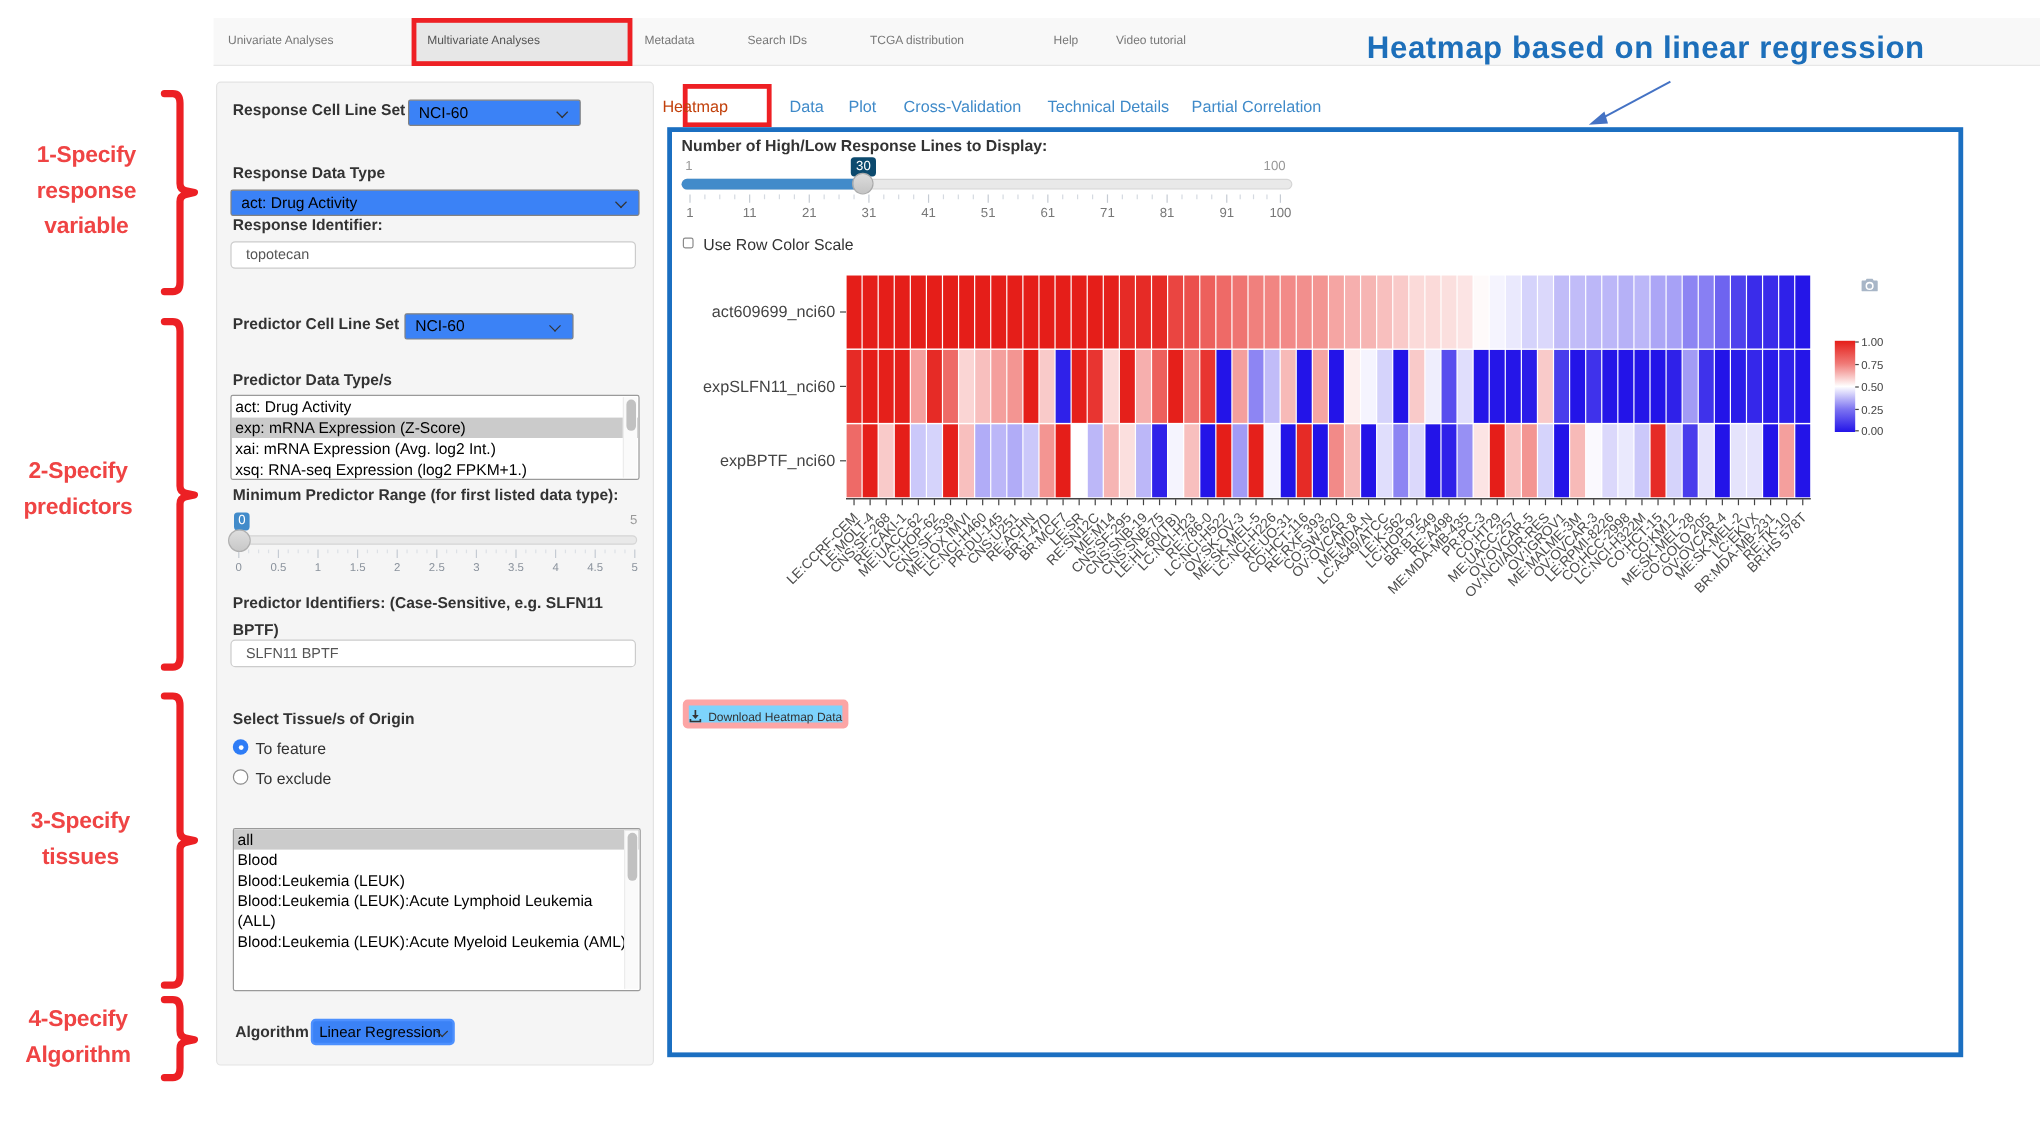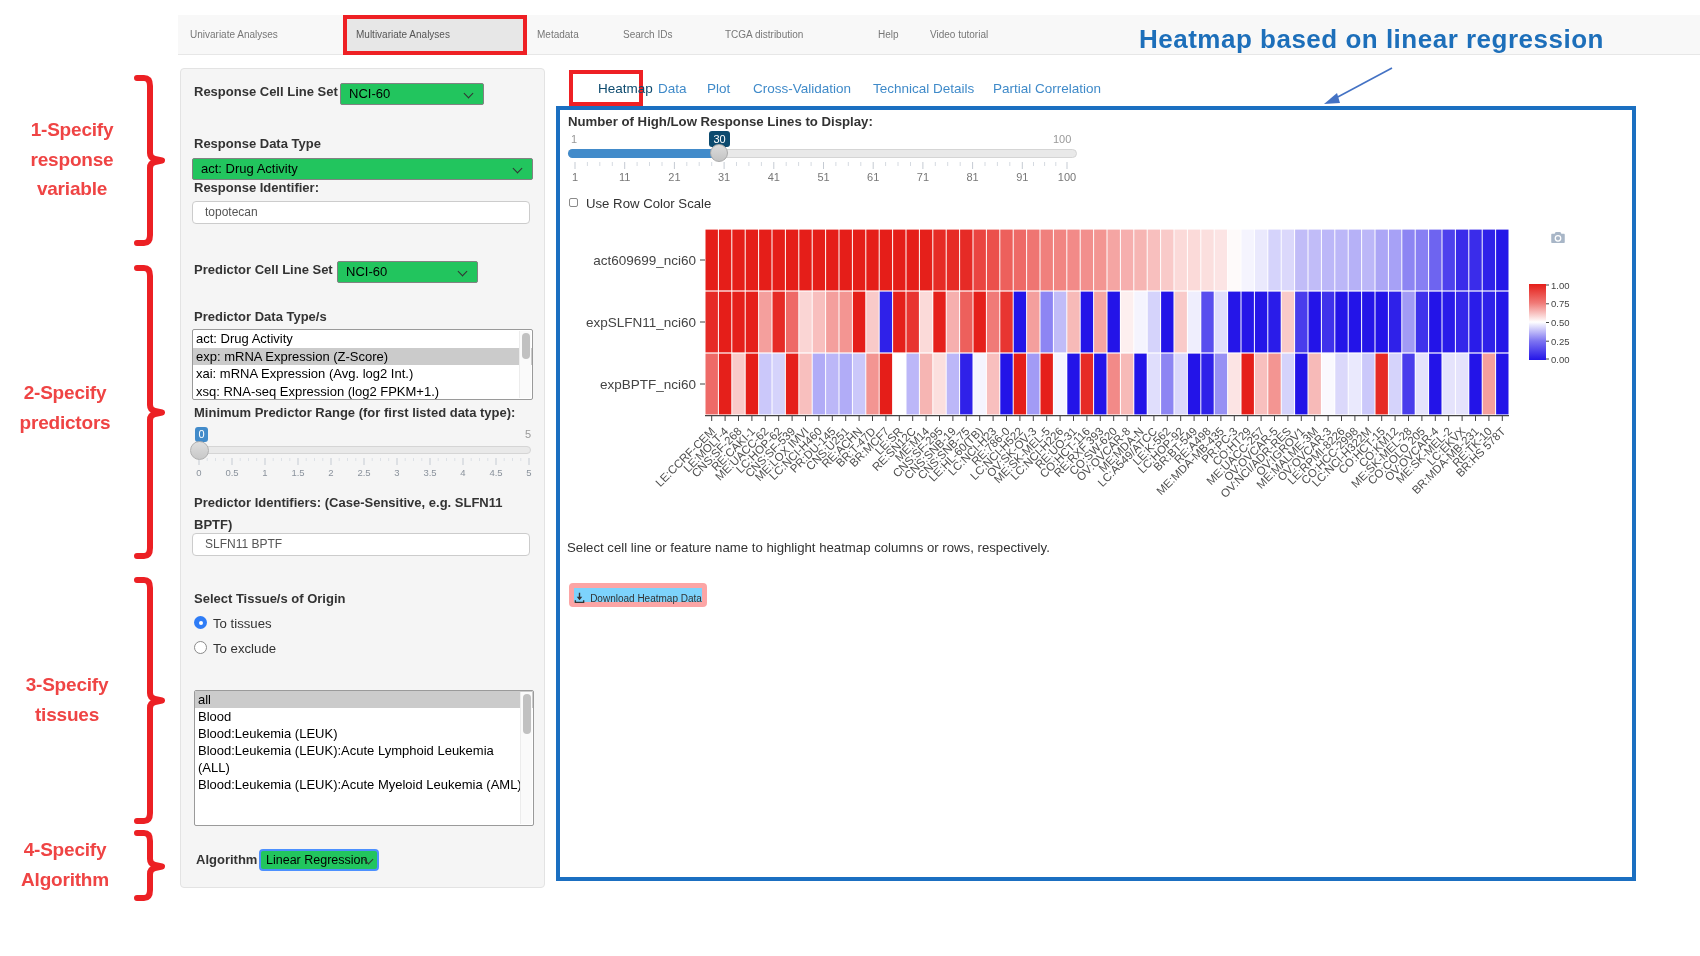--- a/index.html
+++ b/index.html
@@ -2,21 +2,21 @@
 <html><head><meta charset="utf-8"><title>p</title>
 <style>
 * { margin:0; padding:0; box-sizing:border-box; }
 body { width:1700px; height:956px; position:relative; background:#fff;
   font-family:"Liberation Sans", sans-serif; color:#333; overflow:hidden; }
 .abs { position:absolute; }
 .b { font-weight:bold; font-size:13px; }
 .nav { position:absolute; left:178px; top:15px; right:0; height:40px; background:#f8f8f8; border-bottom:1px solid #e7e7e7; }
 .navitem { position:absolute; top:15px; height:40px; line-height:40px; font-size:10px; color:#777; }
 .redtxt { position:absolute; color:#ef4444; font-weight:bold; font-size:19px; letter-spacing:-0.2px; text-align:center; line-height:29.5px; }
-.selbox { position:absolute; background:#22c55e; border:1px solid #828282; border-radius:2px; font-size:13px; color:#000; white-space:nowrap; }
+.selbox { position:absolute; background:#3b82f6; border:1px solid #828282; border-radius:2px; font-size:13px; color:#000; white-space:nowrap; }
 .inputbox { position:absolute; background:#fff; border:1px solid #ccc; border-radius:4px; font-size:12px; color:#555; }
 .listbox { position:absolute; background:#fff; border:1px solid #9a9a9a; border-radius:2px; font-size:13px; color:#000; overflow:hidden; }
 .li { padding:0 3px; white-space:nowrap; }
 .liw { padding:0 16px 0 3px; white-space:normal; }
 .sel { background:#cbcbcb; }
 .sb { position:absolute; top:1px; bottom:1px; right:1px; width:12px; background:#fafafa; border-left:1px solid #ececec; }
 .thumb { position:absolute; right:1.5px; width:8px; background:#c1c1c1; border-radius:4px; }
 .tab { position:absolute; top:81px; font-size:13.5px; color:#3f8ac9; }
 </style></head>
 <body>
@@ -130,41 +130,41 @@
       <text x="334.0" y="18" text-anchor="middle" font-size="9.5" fill="#8a929c">5</text>
     </svg>
   <div class="abs" style="left:9px;top:372px;width:19px;height:19px;background:linear-gradient(#dedede,#c8c8c8);border:1px solid #b0b0b0;border-radius:50%"></div>
 
   <div class="abs b" style="left:13px;top:423px;line-height:22px;width:318px">Predictor Identifiers: (Case-Sensitive, e.g. SLFN11 BPTF)</div>
   <div class="inputbox" style="left:11px;top:464px;width:338px;height:23px;line-height:21px;padding-left:12px">SLFN11 BPTF</div>
 
   <div class="abs b" style="left:13px;top:522px">Select Tissue/s of Origin</div>
   <div class="abs" style="left:13px;top:547px;width:13px;height:13px;border-radius:50%;background:#2e7cf6"></div>
   <div class="abs" style="left:17.5px;top:551.5px;width:4px;height:4px;border-radius:50%;background:#fff"></div>
-  <div class="abs" style="left:32px;top:547px;font-size:13.2px">To tissues</div>
+  <div class="abs" style="left:32px;top:547px;font-size:13.2px">To feature</div>
   <div class="abs" style="left:13px;top:572px;width:13px;height:13px;border-radius:50%;background:#fff;border:1px solid #8a8a8a"></div>
   <div class="abs" style="left:32px;top:572px;font-size:13.2px">To exclude</div>
 
   <div class="listbox" style="left:13px;top:621px;width:340px;height:136px;line-height:17px">
     <div class="li sel">all</div>
     <div class="li">Blood</div>
     <div class="li">Blood:Leukemia (LEUK)</div>
     <div class="liw">Blood:Leukemia (LEUK):Acute Lymphoid Leukemia (ALL)</div>
     <div class="li">Blood:Leukemia (LEUK):Acute Myeloid Leukemia (AML)</div>
     <div class="sb">
         <div class="thumb" style="top:2px;height:40px"></div>
       </div>
   </div>
 
   <div class="abs b" style="left:15px;top:783px">Algorithm</div>
   <div class="selbox" style="left:78px;top:780px;width:120px;height:22px;line-height:19px;padding-left:5px;font-size:12.5px;border:2px solid #4d90fe;border-radius:4px">Linear Regression<span style="position:absolute;left:104px;top:5px;width:7px;height:7px;border-right:1.7px solid #333;border-bottom:1.7px solid #333;transform:rotate(45deg)"></span></div>
 </div>
 
 <div class="abs" style="left:569px;top:70px;width:74px;height:36px;border:4px solid #ee2024"></div>
-<div class="tab" style="left:598px;color:#0c4a6e">Heatmap</div>
+<div class="tab" style="left:552px;color:#c2410c">Heatmap</div>
 <div class="tab" style="left:658px">Data</div>
 <div class="tab" style="left:707px">Plot</div>
 <div class="tab" style="left:753px">Cross-Validation</div>
 <div class="tab" style="left:873px">Technical Details</div>
 <div class="tab" style="left:993px">Partial Correlation</div>
 
 <div class="abs" style="left:556px;top:106px;width:1080px;height:775px;border:4px solid #1b6fc1;background:#fff">
   <div class="abs b" style="left:8px;top:4px;font-size:13.2px">Number of High/Low Response Lines to Display:</div>
   <div class="abs" style="left:11px;top:23px;font-size:11px;color:#999">1</div>
   <div class="abs" style="left:493px;top:23px;font-size:11px;color:#999">100</div>
@@ -557,18 +557,17 @@
 <text x="22" y="4.5" font-size="9.5" fill="#444">1.00</text>
 <text x="22" y="23.3" font-size="9.5" fill="#444">0.75</text>
 <text x="22" y="42" font-size="9.5" fill="#444">0.50</text>
 <text x="22" y="60.7" font-size="9.5" fill="#444">0.25</text>
 <text x="22" y="78.5" font-size="9.5" fill="#444">0.00</text>
 </svg>
   <svg style="position:absolute;left:991px;top:122px" width="14" height="11" viewBox="0 0 16 13">
 <path fill="#a8b6c7" d="M5.2,0 L10.8,0 L12,2 L14.8,2 C15.5,2 16,2.5 16,3.2 L16,11.8 C16,12.5 15.5,13 14.8,13 L1.2,13 C0.5,13 0,12.5 0,11.8 L0,3.2 C0,2.5 0.5,2 1.2,2 L4,2 Z M8,3.4 A4,4 0 1,0 8,11.4 A4,4 0 1,0 8,3.4 Z M8,4.9 A2.5,2.5 0 1,1 8,9.9 A2.5,2.5 0 1,1 8,4.9 Z"></path>
 </svg>
 
-  <div class="abs" style="left:7px;top:430px;font-size:13.2px">Select cell line or feature name to highlight heatmap columns or rows, respectively.</div>
   <div class="abs" style="left:9px;top:473px;width:138px;height:24px;border:5px solid #fca5a5;border-radius:4px;background:#7dd3fc;font-size:10px;text-align:center;line-height:22px;white-space:nowrap"><svg width="11" height="11" viewBox="0 0 16 16" style="margin-right:5px;vertical-align:-1px">
         <path fill="#333" d="M7 1h2v6h3l-4 5-4-5h3z"></path>
         <path fill="#333" d="M1 12h2v2h10v-2h2v4H1z"></path>
       </svg>Download Heatmap Data</div>
 </div>
 
 </body></html>

